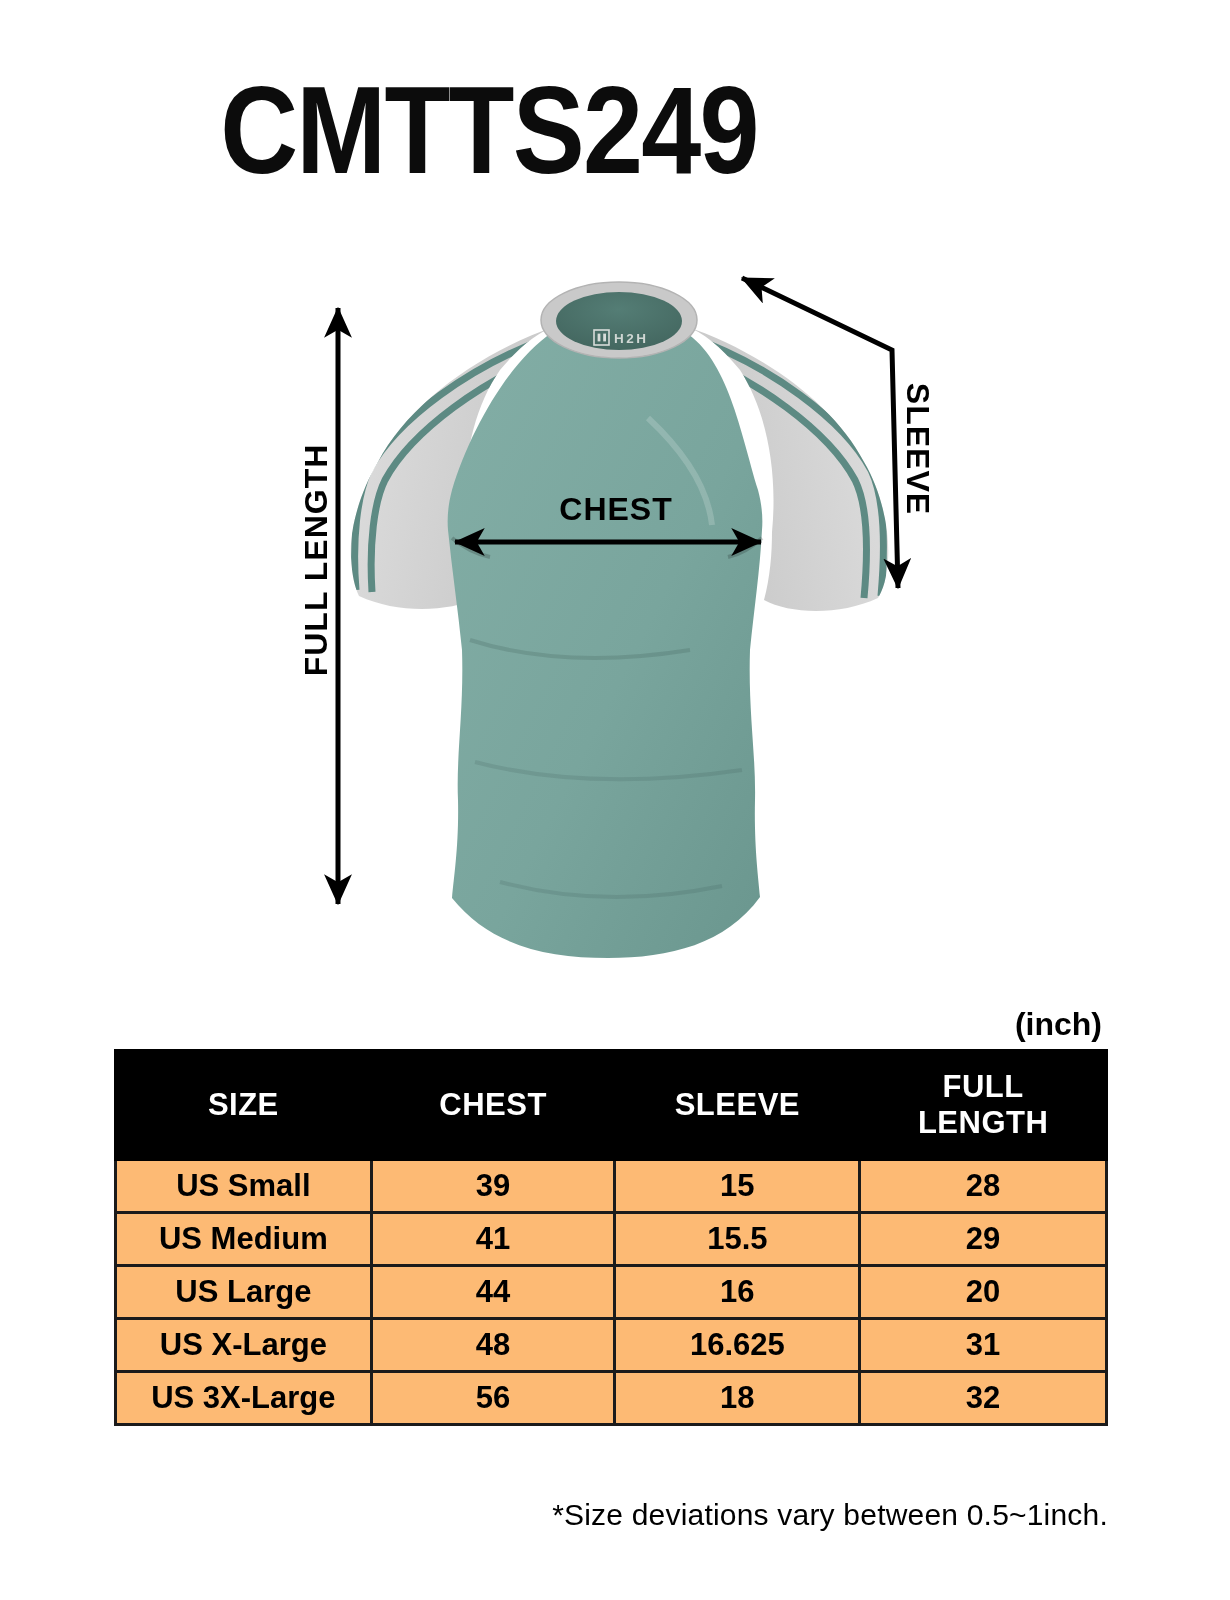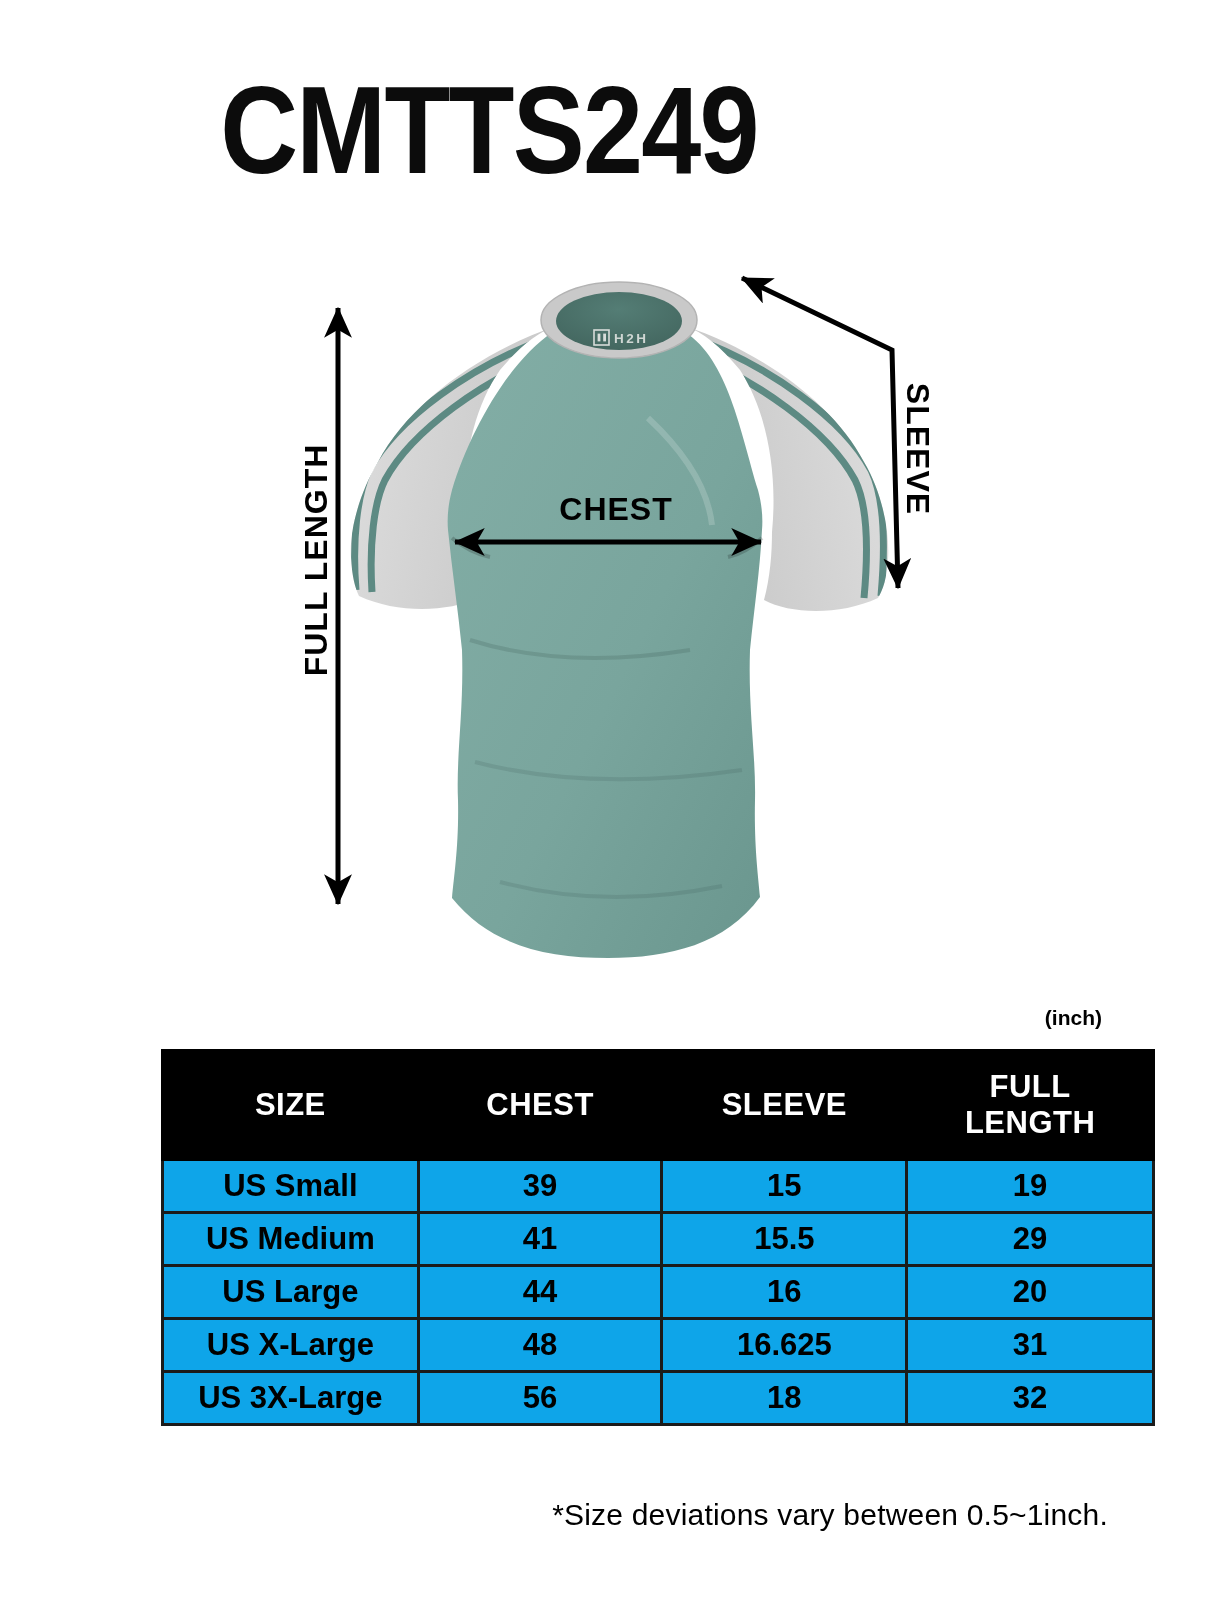--- a/index.html
+++ b/index.html
@@ -18,34 +18,34 @@
   }
   
   .diagram-canvas { position:absolute; left:0; top:0; width:1230px; height:1000px; }
   .measure-label {
     position:absolute; font-weight:bold; font-size:32px; color:#000; white-space:nowrap;
   }
   .chest-label   { left:616px; top:509px; transform:translate(-50%,-50%); letter-spacing:1px; }
   .fulllen-label { left:316px; top:560px; transform:translate(-50%,-50%) rotate(-90deg); letter-spacing:1px; }
   .sleeve-label  { left:917px; top:449px; transform:translate(-50%,-50%) rotate(90deg); letter-spacing:1px; }
   
-  .unit-label { position:absolute; top:1006px; right:128px; font-size:21px; font-weight:bold;margin-left:40px; }
+  .unit-label { position:absolute; top:1006px; right:128px; font-size:32px; font-weight:bold;margin-left:40px; }
   .note-label { position:absolute; top:1498px; right:122px; font-size:30px; font-weight:normal; letter-spacing:.2px; }
   
   table.size-table {
     position:absolute; top:1049px; left:114px; width:994px;
-    border-collapse:collapse; table-layout:fixed;margin-left:47px;
+    border-collapse:collapse; table-layout:fixed;
   }
   .size-table th {
     background:#000; color:#fff; font-size:31px; font-weight:bold;
     height:106px; text-align:center; vertical-align:middle; border:3px solid #000; padding:0;
     letter-spacing:.5px;
   }
   .size-table td {
-    background:#0ea5e9; color:#000; font-size:31px; font-weight:bold;
+    background:#fdba74; color:#000; font-size:31px; font-weight:bold;
     height:50px; text-align:center; vertical-align:middle; border:3px solid #1b1b1b; padding:0;
   }
   .hdr-narrow { display:inline-block; max-width:150px; line-height:1.16; }
 </style>
 </head>
 <body>
 
 <div class="page">
 
   <div class="title-wrap">
@@ -155,21 +155,21 @@
         <th><span>CHEST</span></th>
         <th><span>SLEEVE</span></th>
         <th><span class="hdr-narrow">FULL LENGTH</span></th>
       </tr>
     </thead>
     <tbody>
       <tr>
         <td>US Small</td>
         <td>39</td>
         <td>15</td>
-        <td>19</td>
+        <td>28</td>
       </tr>
       <tr>
         <td>US Medium</td>
         <td>41</td>
         <td>15.5</td>
         <td>29</td>
       </tr>
       <tr>
         <td>US Large</td>
         <td>44</td>

